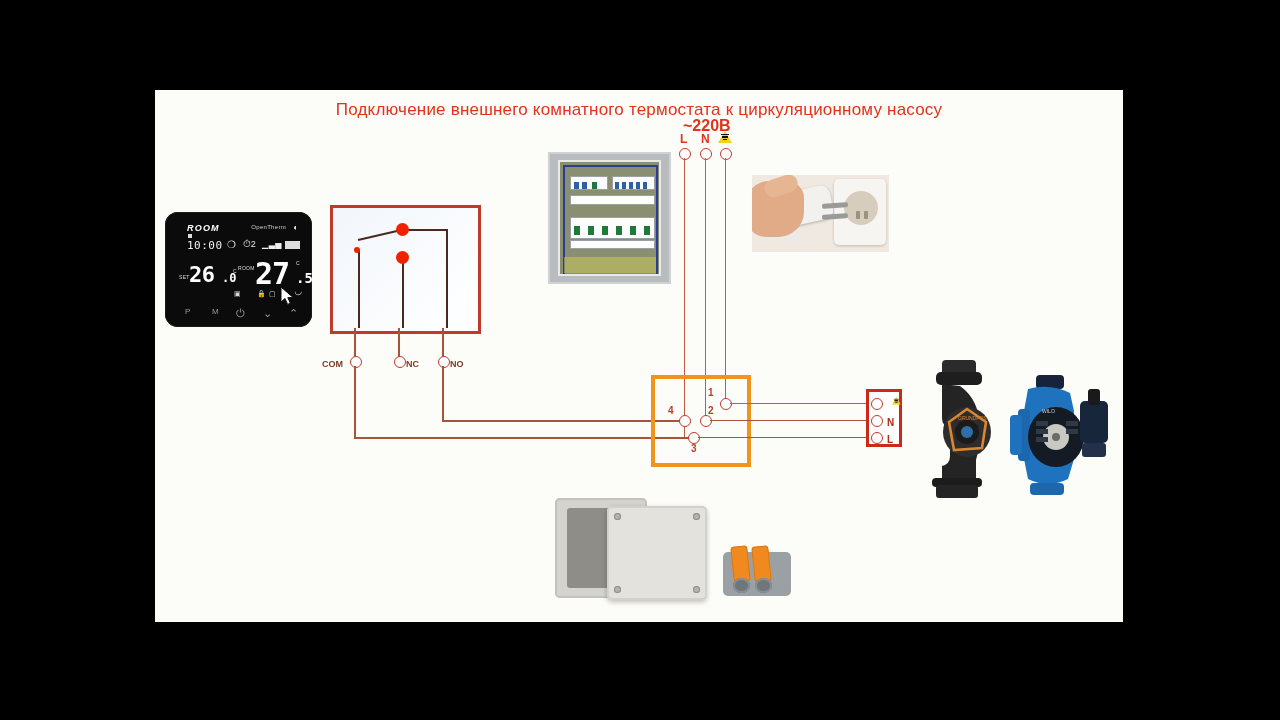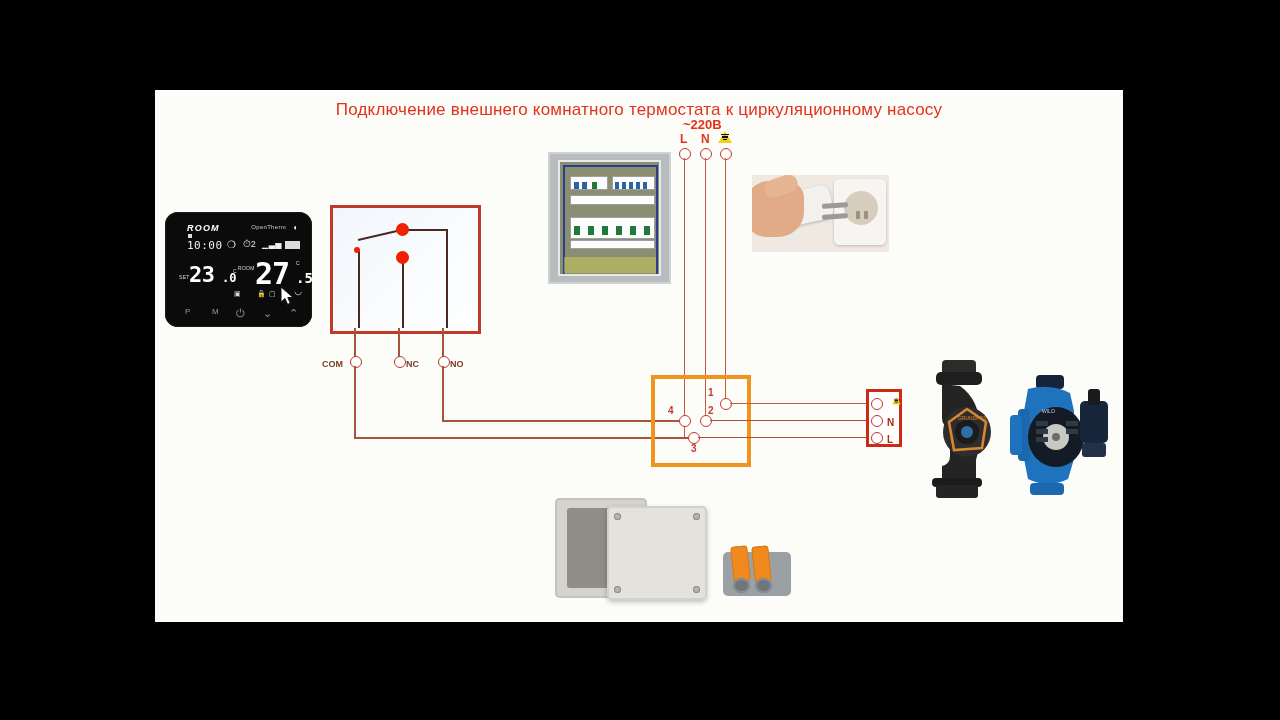--- a/index.html
+++ b/index.html
@@ -50,21 +50,21 @@
          border:2px solid #cfd2d3;box-sizing:border-box;}
   .panel-in{position:absolute;left:8px;top:6px;right:8px;bottom:6px;background:#8b8f72;
             border:2px solid #e8eaea;box-sizing:border-box;overflow:hidden;}
   .p-strip{position:absolute;background:#fdfdfd;border:1px solid #9aa0a3;box-sizing:border-box;}
   .p-bk{position:absolute;background:#2a62a8;}
   .p-gn{position:absolute;background:#1f7a3a;}
   .p-wire{position:absolute;background:#2a3d8f;}
   .p-yel{position:absolute;background:#c9c95a;}
 
   
-  .v220{position:absolute;left:528px;top:27px;color:#e2321b;font-size:13px;font-weight:bold;}
+  .v220{position:absolute;left:528px;top:27px;color:#e2321b;font-size:16px;font-weight:bold;}
   .mlbl{position:absolute;top:42px;color:#e2321b;font-size:12px;font-weight:bold;}
   .gtri{position:absolute;width:0;height:0;border-left:7px solid transparent;border-right:7px solid transparent;
         border-bottom:12px solid #f2d11a;}
   .wire{position:absolute;background:#a8543a;}
   .wire-r{position:absolute;background:#c75b3e;}
 
   
   .plug{position:absolute;left:597px;top:85px;width:137px;height:77px;background:#efe9e2;overflow:hidden;}
   .hand{position:absolute;left:-6px;top:6px;width:58px;height:56px;background:#e0ab86;border-radius:40% 30% 45% 35%;}
   .plug-b{position:absolute;left:28px;top:14px;width:52px;height:34px;background:#f3f1ee;border-radius:9px;
@@ -113,21 +113,21 @@
       <div class="th-ot">OpenTherm</div>
       <div class="th-wifi">◐</div>
       <div class="th-dot"></div>
       <div class="th-time">10:00</div>
       <div class="th-ic1">❍</div>
       <div class="th-ic2">⏱<span style="font-size:9px">2</span></div>
       <div class="th-sig">▁▃▅</div>
       <div class="th-bat"></div>
 
       <div class="th-setlbl">SET</div>
-      <div class="th-setval">23</div>
+      <div class="th-setval">26</div>
       <div class="th-setdec">.0</div>
       <div class="th-setdeg">C</div>
 
       <div class="th-roomlbl">ROOM</div>
       <div class="th-roomval">27</div>
       <div class="th-roomdec">.5</div>
       <div class="th-roomdeg">C</div>
 
       <div class="th-mini" style="left:69px">▣</div>
       <div class="th-mini" style="left:92px">🔒</div>

